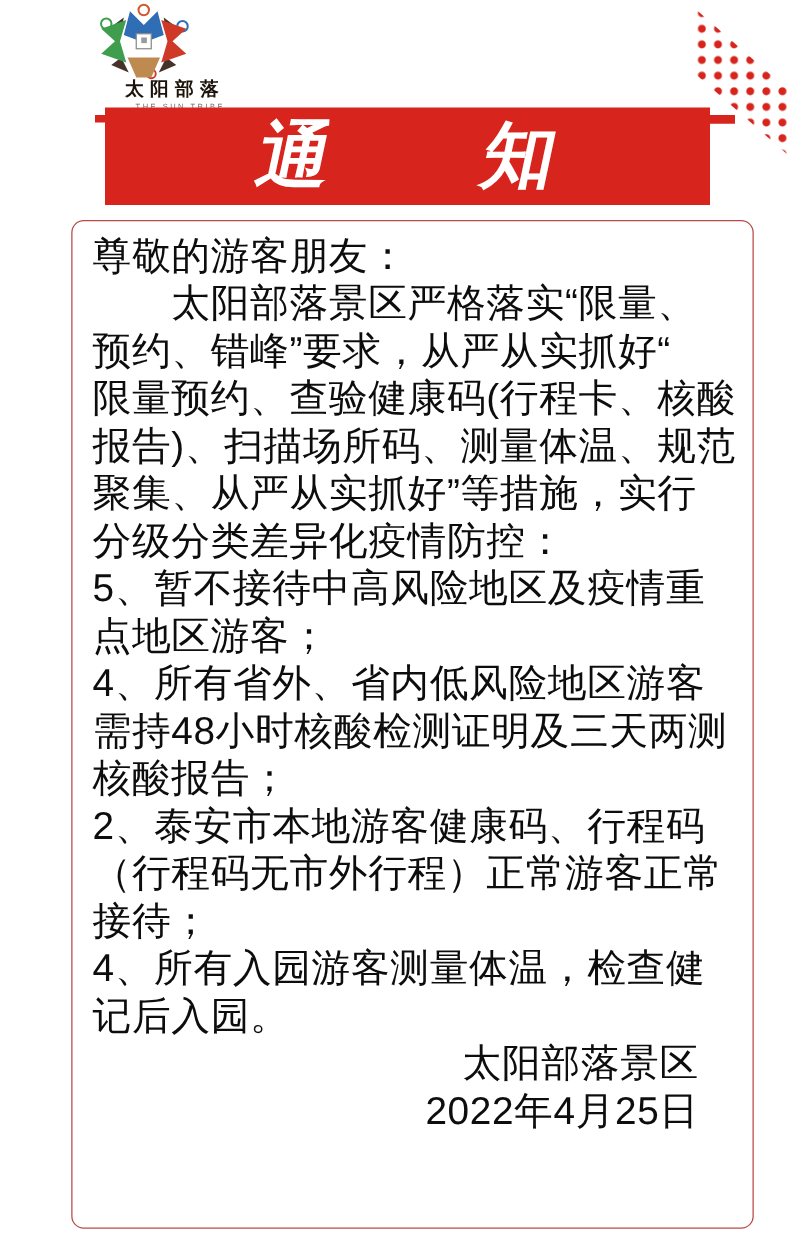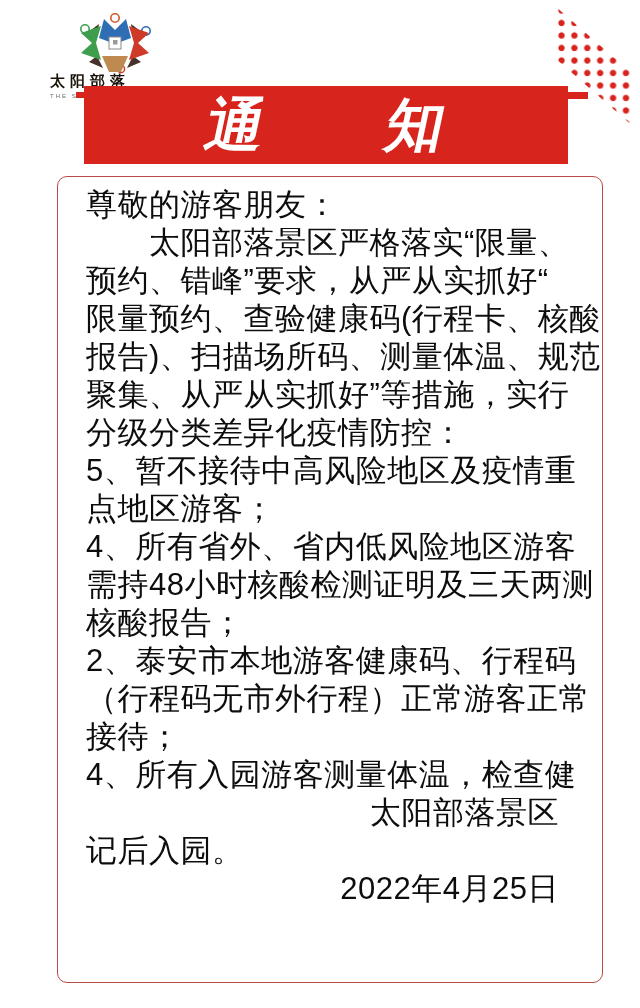--- a/index.html
+++ b/index.html
@@ -2,21 +2,21 @@
 <html lang="zh"><head>
 <meta charset="utf-8">
 <style>
   html,body{margin:0;padding:0;}
   body{
     width:640px;height:1008px;position:relative;background:#ffffff;
     font-family:"Liberation Sans","DejaVu Sans",sans-serif;
     overflow:hidden;
   }
   
-  .logo{position:absolute;left:50px;top:12px;width:130px;text-align:left;}
+  .logo{position:absolute;left:50px;top:2px;width:130px;text-align:right;}
   .logo svg{display:block;margin:0 auto;}
   .logo-name{font-family:"DejaVu Serif","Liberation Serif",serif;font-weight:bold;
     font-size:15px;letter-spacing:5px;color:#1b130a;margin-top:-2px;white-space:nowrap;}
   .logo-sub{font-size:6px;letter-spacing:2px;color:#6b6b6b;margin-top:2px;white-space:nowrap;}
   
   .dots{
     position:absolute;left:555px;top:4px;width:80px;height:126px;
     background-image:radial-gradient(circle at 6.5px 6.5px,#d7241d 2.7px,transparent 3.6px);
     background-size:12.9px 12.5px;
     clip-path:polygon(0 2px,0 54px,80px 124px,80px 72px);
@@ -29,21 +29,21 @@
   .banner .ch{
     color:#ffffff;font-size:58px;font-weight:900;line-height:1;
     transform:skewX(-12deg);font-family:"Liberation Sans","DejaVu Sans",sans-serif;
   }
   .banner-tab-right{position:absolute;left:568px;top:92px;width:20px;height:7px;background:#d7241d;}
   .banner-tab-left{position:absolute;left:76px;top:92px;width:8px;height:6px;background:#d7241d;}
   
   .box{
     position:absolute;left:57px;top:176px;width:546px;height:807px;
     border:1px solid #b84a48;border-radius:10px;box-sizing:border-box;
-    padding:9px 10px 0 28px;color:#0d0d0d;
+    padding:9px 10px 0 16px;color:#0d0d0d;
   }
   .line{font-size:31px;line-height:38px;white-space:nowrap;letter-spacing:0.5px;}
   .line.sig{text-align:right;padding-right:33px;}
 </style>
 </head>
 <body>
 
 <div class="logo">
   <svg width="120" height="62" viewBox="0 0 120 62">
 
@@ -91,16 +91,16 @@
   <div class="line">分级分类差异化疫情防控：</div>
   <div class="line">5、暂不接待中高风险地区及疫情重</div>
   <div class="line">点地区游客；</div>
   <div class="line">4、所有省外、省内低风险地区游客</div>
   <div class="line">需持48小时核酸检测证明及三天两测</div>
   <div class="line">核酸报告；</div>
   <div class="line">2、泰安市本地游客健康码、行程码</div>
   <div class="line">（行程码无市外行程）正常游客正常</div>
   <div class="line">接待；</div>
   <div class="line">4、所有入园游客测量体温，检查健</div>
+  <div class="line">记后入园。</div>
   <div class="line sig">太阳部落景区</div>
-  <div class="line">记后入园。</div>
   <div class="line sig">2022年4月25日</div>
 </div>
 
 </body></html>

